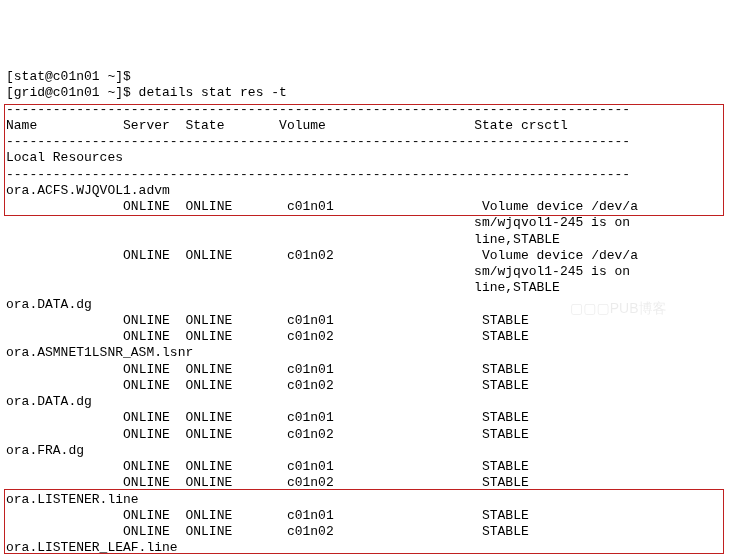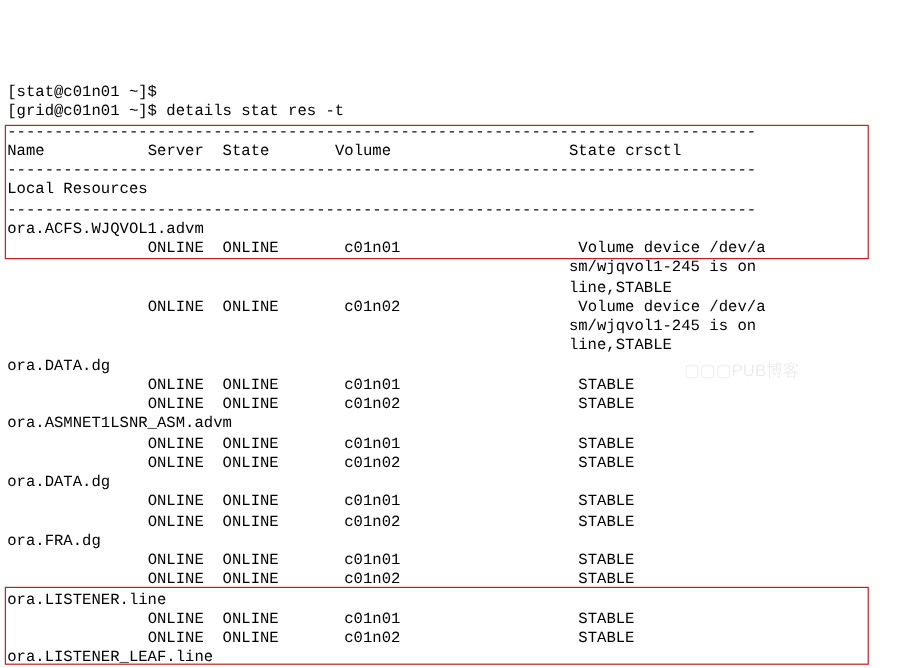--- a/index.html
+++ b/index.html
@@ -44,21 +44,21 @@
 <span>ora.ACFS.WJQVOL1.advm</span>
                <span>ONLINE</span>  <span>ONLINE</span>       <span>c01n01</span>                   <span>Volume device /dev/a</span>
                                                             <span>sm/wjqvol1-245 is on</span>
                                                             <span>line,STABLE</span>
                <span>ONLINE</span>  <span>ONLINE</span>       <span>c01n02</span>                   <span>Volume device /dev/a</span>
                                                             <span>sm/wjqvol1-245 is on</span>
                                                             <span>line,STABLE</span>
 <span>ora.DATA.dg</span>
                <span>ONLINE</span>  <span>ONLINE</span>       <span>c01n01</span>                   <span>STABLE</span>
                <span>ONLINE</span>  <span>ONLINE</span>       <span>c01n02</span>                   <span>STABLE</span>
-<span>ora.ASMNET1LSNR_ASM.advm</span>
+<span>ora.ASMNET1LSNR_ASM.lsnr</span>
                <span>ONLINE</span>  <span>ONLINE</span>       <span>c01n01</span>                   <span>STABLE</span>
                <span>ONLINE</span>  <span>ONLINE</span>       <span>c01n02</span>                   <span>STABLE</span>
 <span>ora.DATA.dg</span>
                <span>ONLINE</span>  <span>ONLINE</span>       <span>c01n01</span>                   <span>STABLE</span>
                <span>ONLINE</span>  <span>ONLINE</span>       <span>c01n02</span>                   <span>STABLE</span>
 <span>ora.FRA.dg</span>
                <span>ONLINE</span>  <span>ONLINE</span>       <span>c01n01</span>                   <span>STABLE</span>
                <span>ONLINE</span>  <span>ONLINE</span>       <span>c01n02</span>                   <span>STABLE</span>
 <span>ora.LISTENER.line</span>
                <span>ONLINE</span>  <span>ONLINE</span>       <span>c01n01</span>                   <span>STABLE</span>

